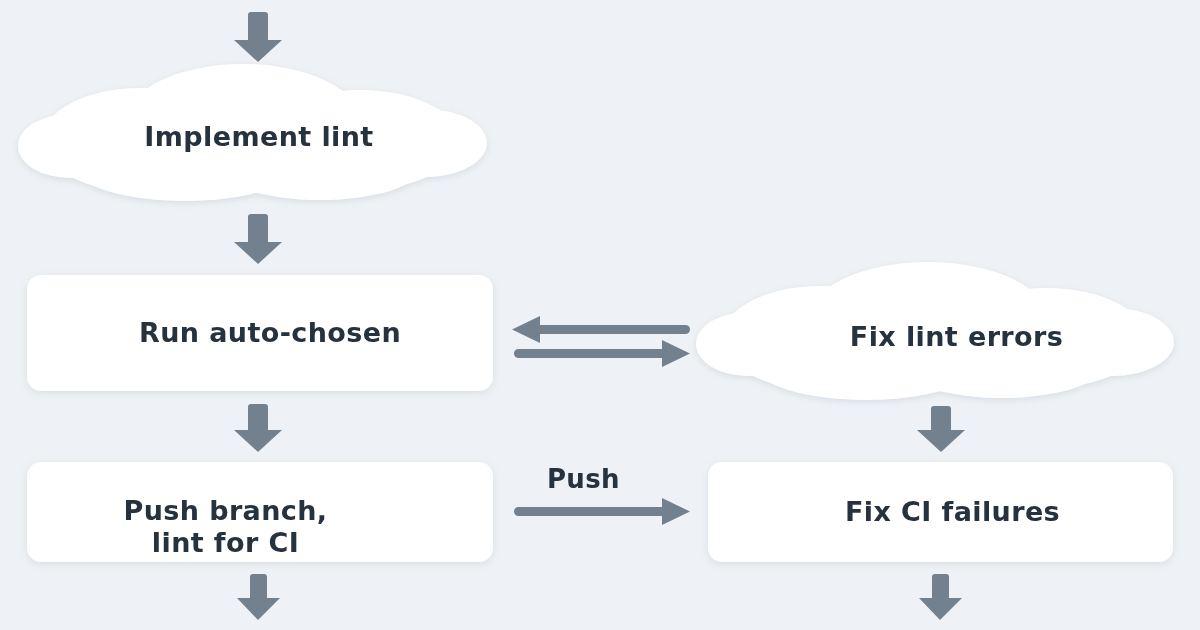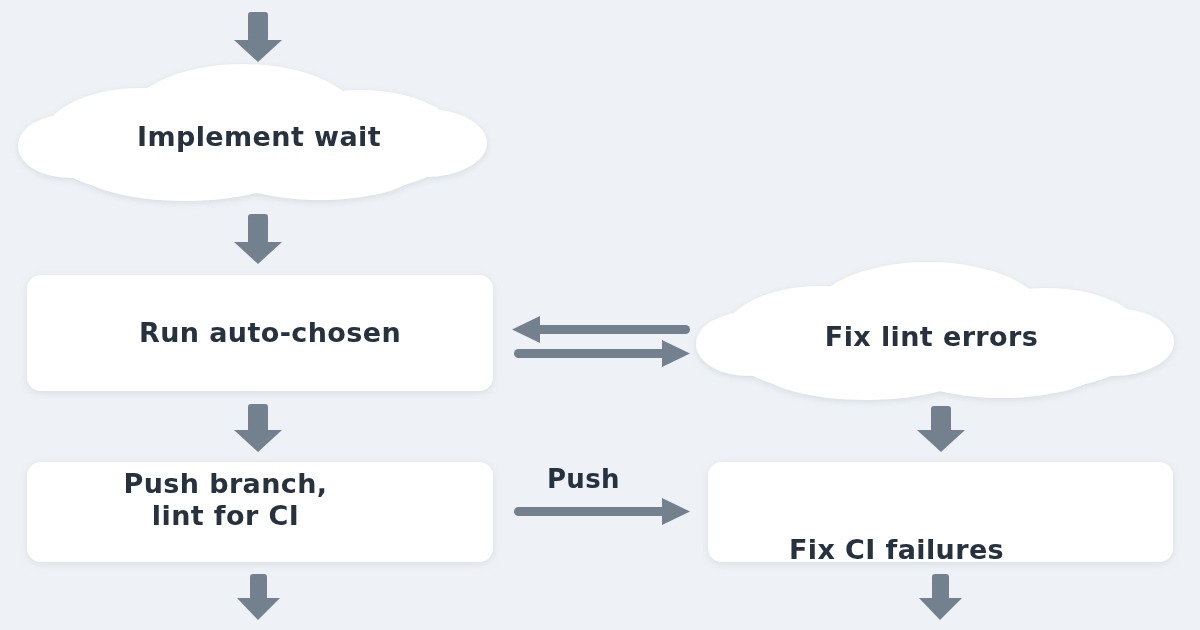--- a/index.html
+++ b/index.html
@@ -142,29 +142,29 @@
       <rect x="250" y="574" width="17" height="26" rx="3" fill="#73808d"></rect>
       <path d="M 237 598 L 280 598 L 258 620 Z" fill="#73808d"></path>
     </g>
 
     <g>
       <rect x="932" y="574" width="17" height="26" rx="3" fill="#73808d"></rect>
       <path d="M 919 598 L 962 598 L 940 620 Z" fill="#73808d"></path>
     </g>
   </svg>
 
-  <div class="node-label" style="left:24px; top:78px; width:470px; height:118px;">Implement wait</div>
+  <div class="node-label" style="left:24px; top:78px; width:470px; height:118px;">Implement lint</div>
 
   <div class="node-label" style="left:27px; top:275px; width:486px; height:116px;">
     <span><span>Run auto-chosen</span><br></span>
   </div>
 
-  <div class="node-label" style="left:695px; top:278px; width:473px; height:118px;">Fix lint errors</div>
+  <div class="node-label" style="left:720px; top:278px; width:473px; height:118px;">Fix lint errors</div>
 
-  <div class="node-label" style="left:27px; top:450px; width:397px; height:100px;justify-content:center;">
+  <div class="node-label" style="left:27px; top:477px; width:397px; height:100px;justify-content:center;">
     <span><span>Push branch,</span><br><span>lint for CI</span></span>
   </div>
 
-  <div class="node-label" style="left:664px; top:462px; width:465px; height:100px;margin-top:38px;">Fix CI failures</div>
+  <div class="node-label" style="left:720px; top:462px; width:465px; height:100px;">Fix CI failures</div>
 
   <div class="edge-label" style="left:547px; top:464px;">Push</div>
 
 </div>
 
 </body></html>

